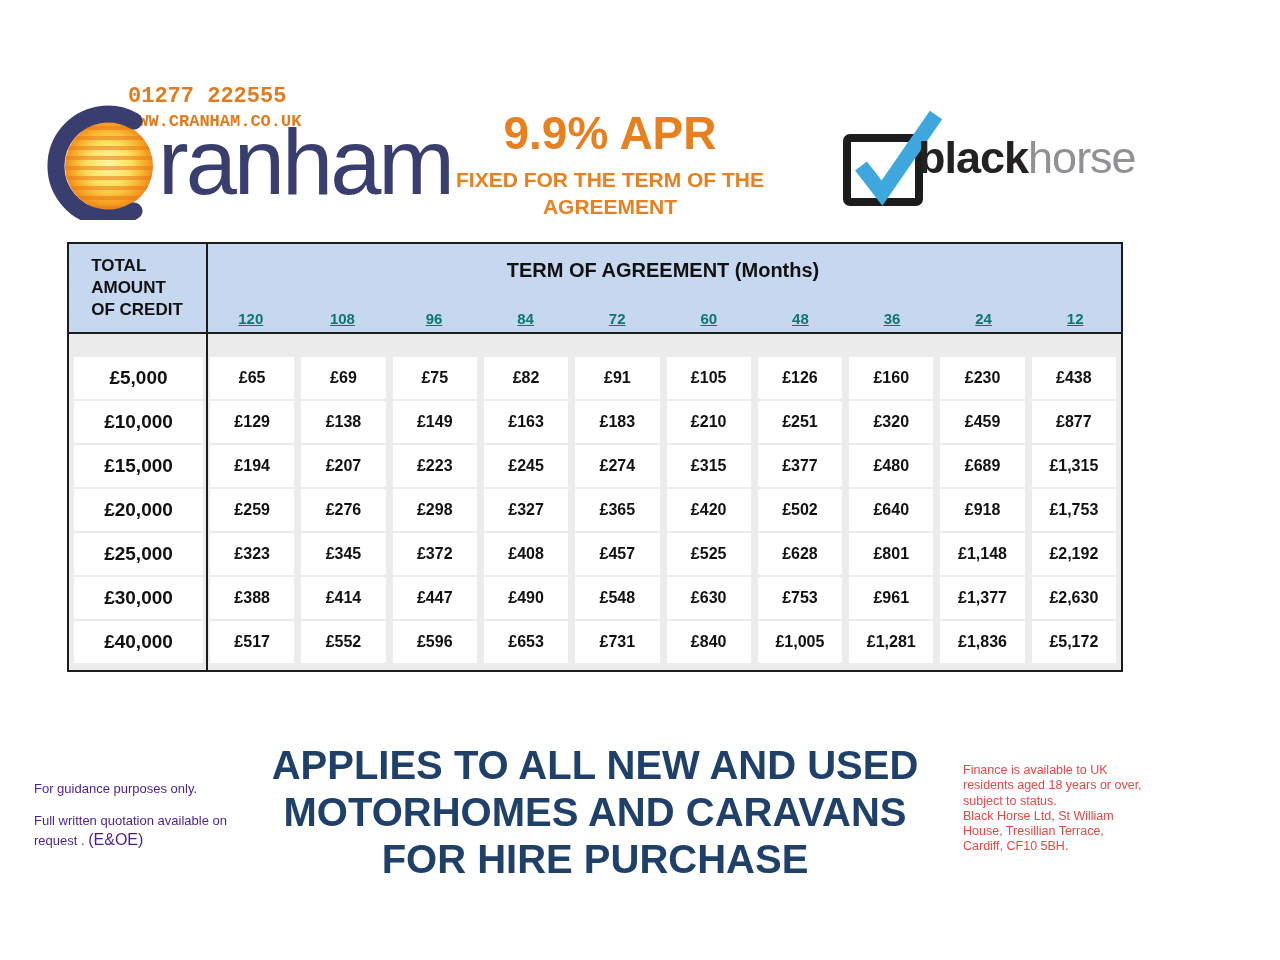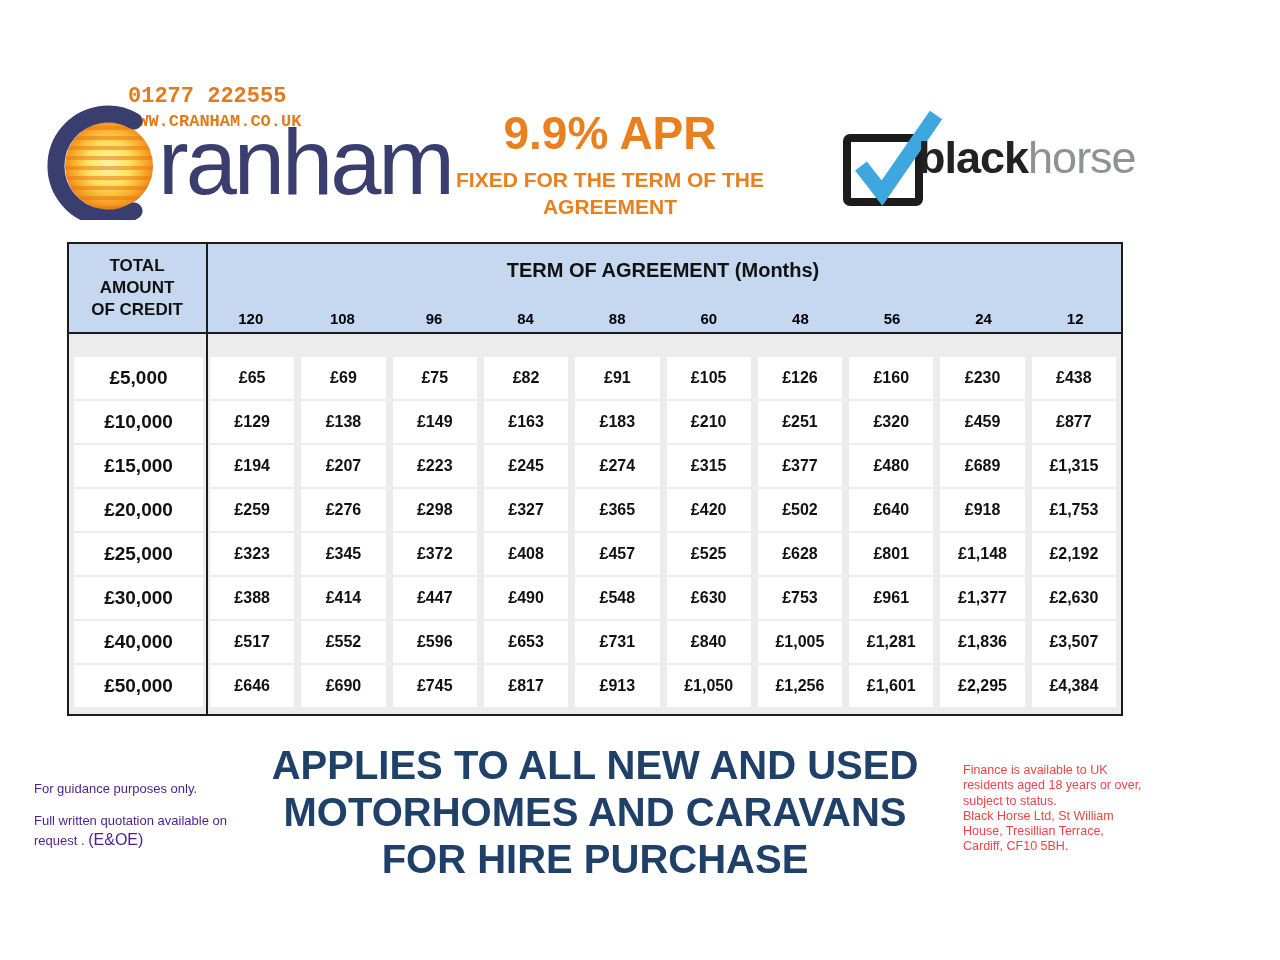--- a/index.html
+++ b/index.html
@@ -34,30 +34,30 @@
   
   .rate-table{
     left:67px;top:242px;width:1056px;
     border:2px solid #1c1c1c;box-sizing:border-box;background:#ececec;
   }
   .tbl-header{
     display:grid;grid-template-columns:136px 1fr;height:88px;
     background:#c6d8f0;border-bottom:2px solid #1c1c1c;
   }
   .corner{
-    display:flex;align-items:center;justify-content:center;text-align:center;
+    display:flex;align-items:center;justify-content:center;text-align:left;
     font-size:17px;font-weight:bold;color:#111;line-height:1.3;white-space:pre-line;
   }
   .term-area{position:relative;}
   .term-title{text-align:center;font-size:20px;font-weight:bold;color:#111;margin-top:15px;}
   .months-row{
     position:absolute;left:0;right:0;bottom:5px;
     display:grid;grid-template-columns:repeat(10,1fr);
   }
-  .month-cell{text-align:center;font-size:15px;font-weight:bold;color:#000000;}
+  .month-cell{text-align:center;font-size:15px;font-weight:bold;color:#0f766e;text-decoration:underline;}
   .tbl-body{padding:7px 5px;display:flex;flex-direction:column;gap:2px;margin-top:16px;}
   .t-row{display:grid;grid-template-columns:129px repeat(10,1fr);gap:7px;}
   .cell{
     background:#ffffff;height:42px;line-height:42px;text-align:center;
     font-size:16px;font-weight:bold;color:#111;
   }
   .cell.credit{font-size:19px;}
   .col-divider{position:absolute;left:137px;top:0;bottom:0;width:2px;background:#1c1c1c;}
 
   
@@ -128,24 +128,24 @@
       <div class="corner">TOTAL
 AMOUNT
 OF CREDIT</div>
       <div class="term-area">
         <div class="term-title">TERM OF AGREEMENT (Months)</div>
         <div class="months-row" id="months-row">
             <div class="month-cell">120</div>
             <div class="month-cell">108</div>
             <div class="month-cell">96</div>
             <div class="month-cell">84</div>
-            <div class="month-cell">88</div>
+            <div class="month-cell">72</div>
             <div class="month-cell">60</div>
             <div class="month-cell">48</div>
-            <div class="month-cell">56</div>
+            <div class="month-cell">36</div>
             <div class="month-cell">24</div>
             <div class="month-cell">12</div>
           </div>
       </div>
     </div>
     <div class="tbl-body" id="tbl-body">
         <div class="t-row">
           <div class="cell credit">£5,000</div>
           <div class="cell">£65</div>
           <div class="cell">£69</div>
@@ -227,34 +227,21 @@
           <div class="cell credit">£40,000</div>
           <div class="cell">£517</div>
           <div class="cell">£552</div>
           <div class="cell">£596</div>
           <div class="cell">£653</div>
           <div class="cell">£731</div>
           <div class="cell">£840</div>
           <div class="cell">£1,005</div>
           <div class="cell">£1,281</div>
           <div class="cell">£1,836</div>
-          <div class="cell">£3,507</div>
-        </div>
-        <div class="t-row">
-          <div class="cell credit">£50,000</div>
-          <div class="cell">£646</div>
-          <div class="cell">£690</div>
-          <div class="cell">£745</div>
-          <div class="cell">£817</div>
-          <div class="cell">£913</div>
-          <div class="cell">£1,050</div>
-          <div class="cell">£1,256</div>
-          <div class="cell">£1,601</div>
-          <div class="cell">£2,295</div>
-          <div class="cell">£4,384</div>
+          <div class="cell">£5,172</div>
         </div>
       </div>
     <div class="col-divider"></div>
   </div>
 
   <div class="abs left-notes">
     <div>For guidance purposes only.</div>
     <div class="para2">
       <span>Full written quotation available on</span><br>
       <span>request .</span>

